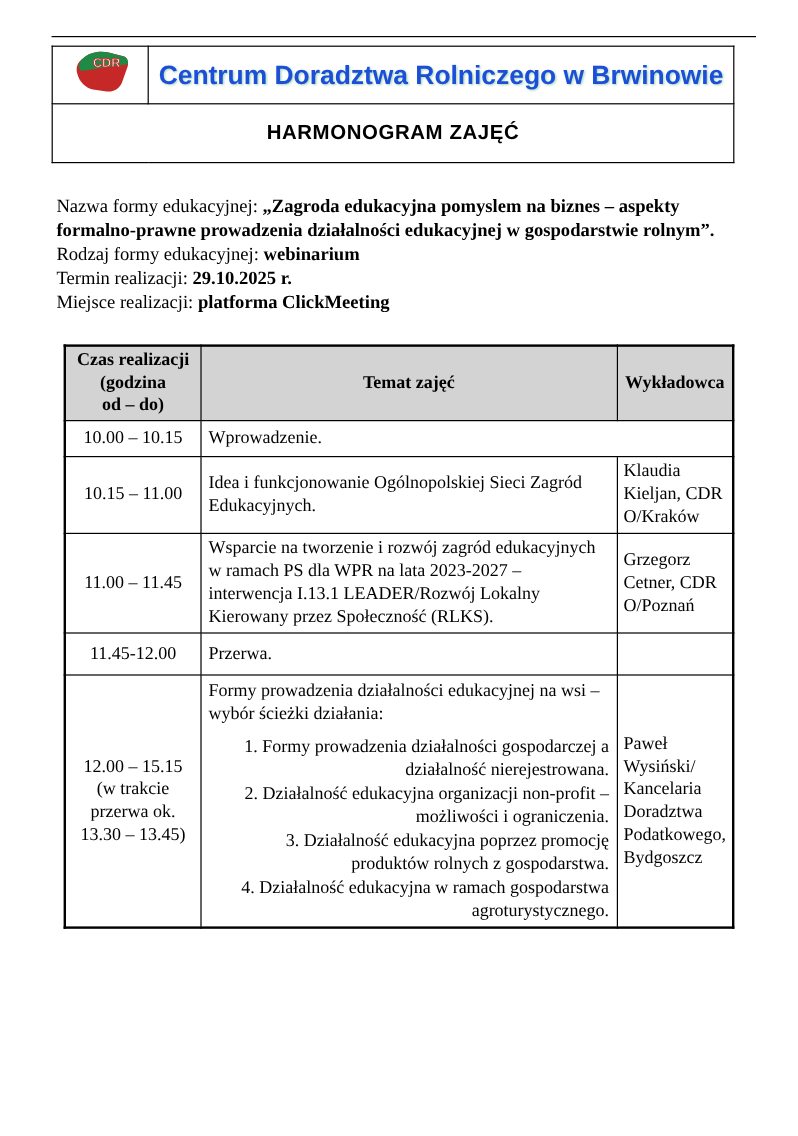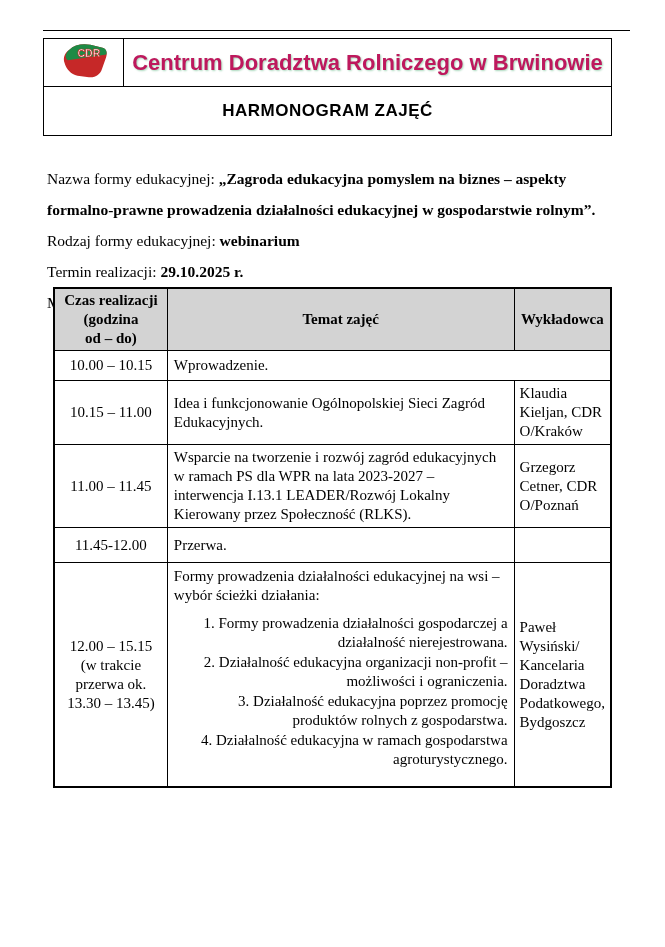--- a/index.html
+++ b/index.html
@@ -31,40 +31,40 @@
   .header-table td { border: 1px solid #000; }
   .logo-cell {
     width: 80px; height: 48px;
     text-align: center; vertical-align: middle;
   }
   .org-cell {
     text-align: center; vertical-align: middle;
     font-family: "Liberation Sans", sans-serif;
     font-weight: bold;
     font-size: 22px;
-    color: #be185d;
+    color: #1d4ed8;
     text-shadow: 1px 1px 2px #a8d8bc;
   }
   .doc-title-cell {
     height: 49px;
     text-align: center; vertical-align: middle;
     font-family: "Liberation Sans", sans-serif;
     font-weight: bold;
     font-size: 17px;
     letter-spacing: 0.5px;
     color: #000;
   }
 
   
   .info-block {
     position: absolute;
     left: 47px; top: 163px;
     width: 578px;
     font-size: 15.5px;
-    line-height: 31px;
+    line-height: 20px;
   }
   .info-block p { margin: 0; }
   .info-value { font-weight: bold; }
 
   
   .schedule-table {
     position: absolute;
     left: 53px; top: 287px;
     width: 559px;
     border-collapse: collapse;
@@ -91,21 +91,21 @@
   .cell-time { text-align: center; padding: 2px 4px; }
   .cell-topic { text-align: left; padding: 3px 6px; }
   .cell-lect { text-align: left; padding: 3px 5px; }
 
   tr.row-h30 td { height: 30px; }
   tr.row-h55 td { height: 55px; }
   tr.row-h70 td { height: 70px; }
   tr.row-h35 td { height: 35px; }
   tr.row-h180 td { height: 180px; }
 
-  .topic-multiline { padding-top: 4px; padding-bottom: 16px; }
+  .topic-multiline { padding-top: 4px; padding-bottom: 2px; }
   .topic-intro { margin-bottom: 9px; }
   .topic-item { margin-bottom: 1px; text-align: right; }
   .time-note { display: block; }
 </style>
 </head>
 <body>
 
 <div class="page">
 
   <div class="top-rule"></div>

